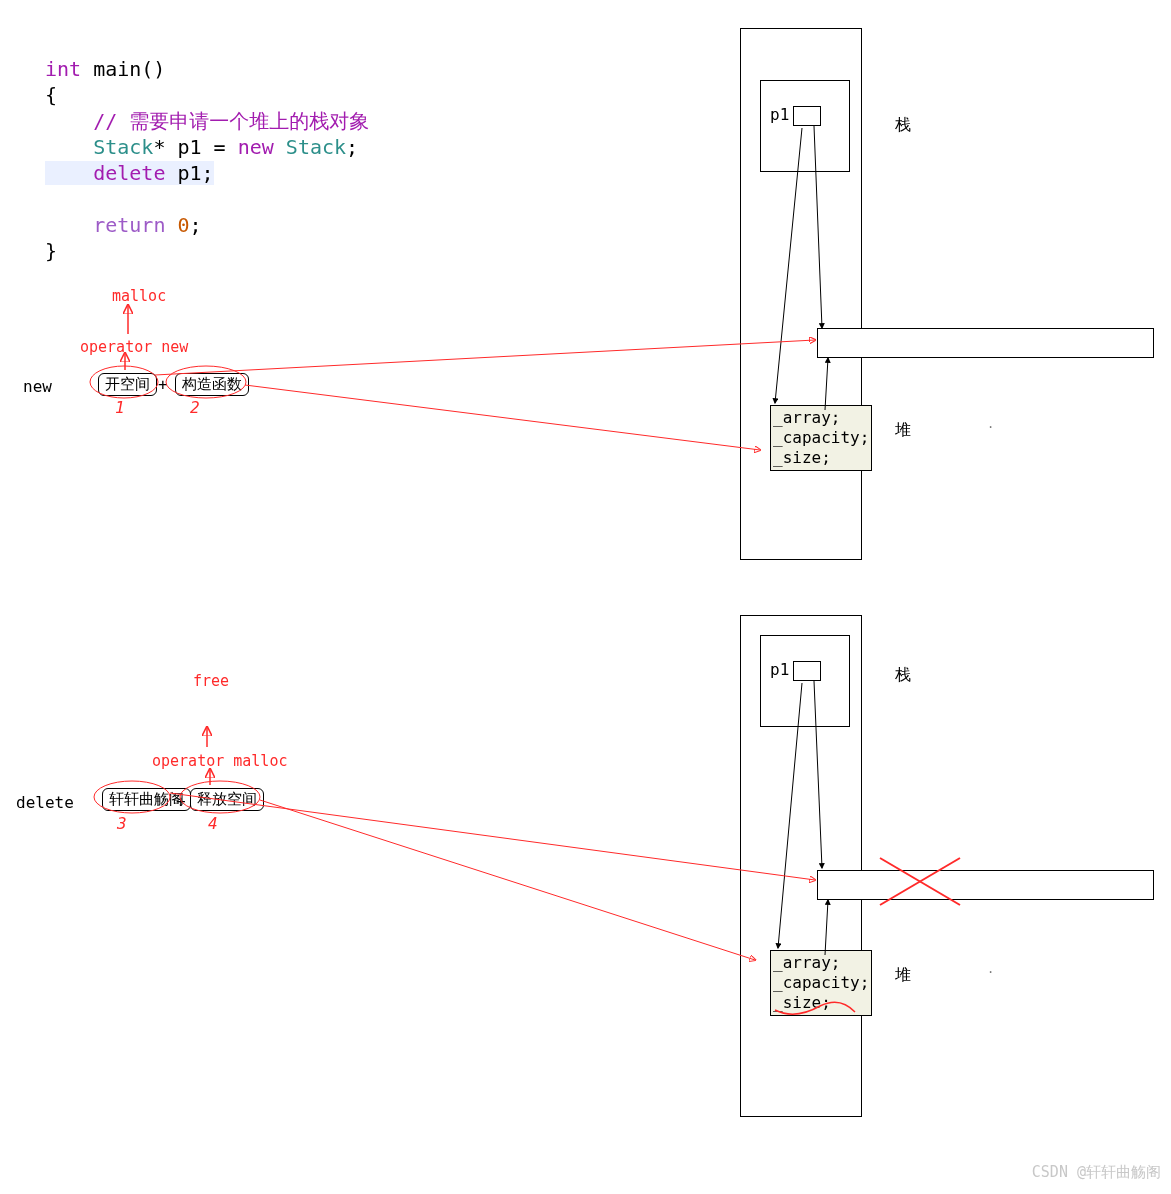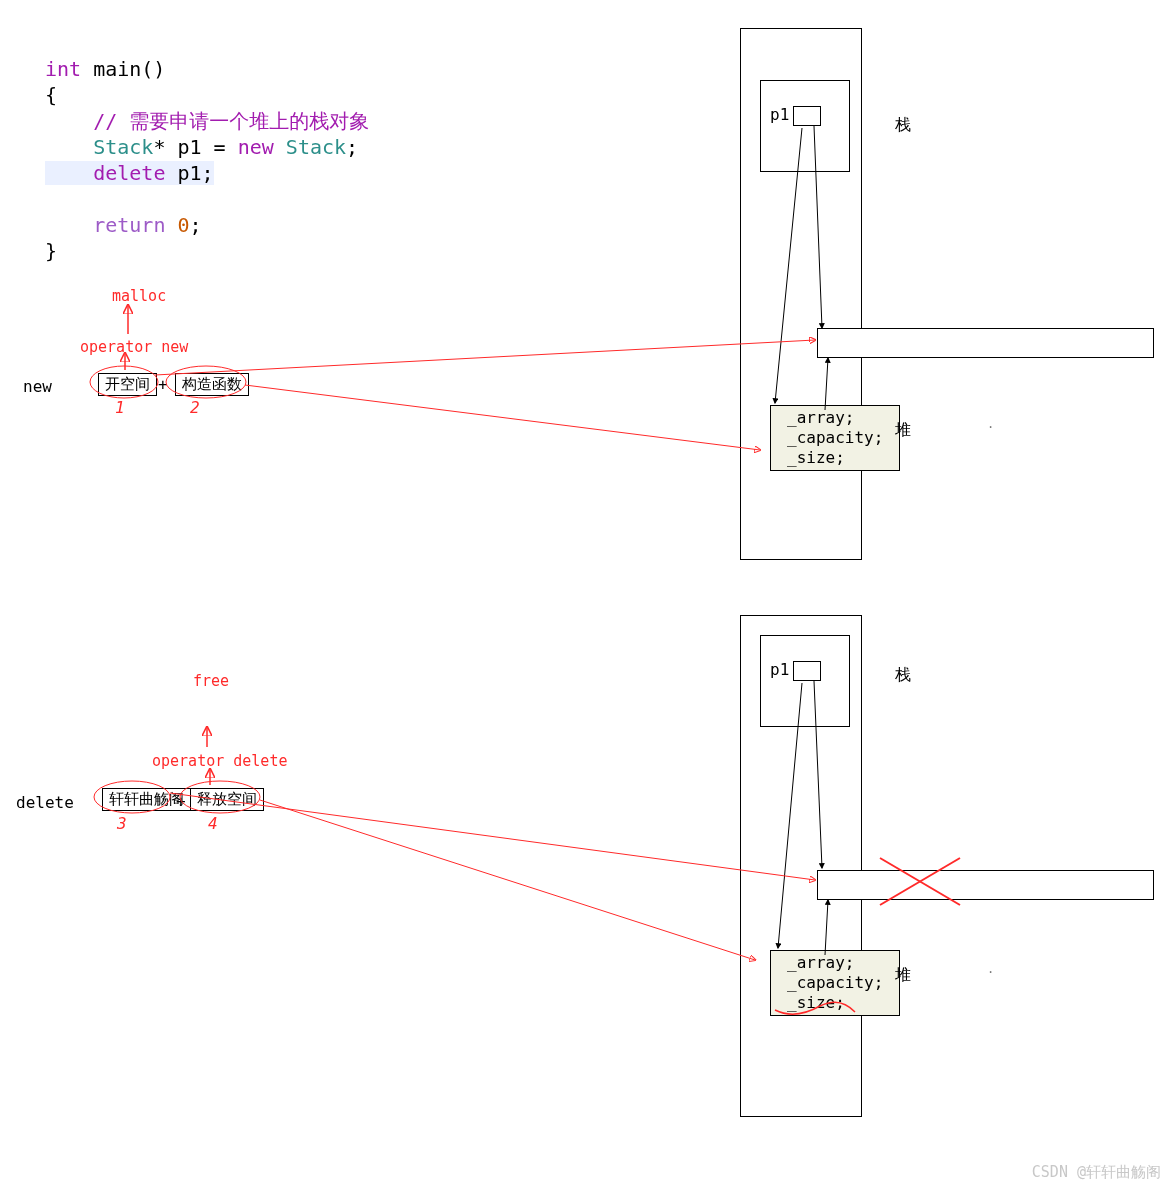--- a/index.html
+++ b/index.html
@@ -11,25 +11,25 @@
   .kw-purple{color:#9d5bc7}    
   .kw-teal{color:#2c8f8a}      
   .num{color:#c75800}
   .comment{color:#a21caf}
   .cursor-line{background:#eaf0ff}
   
   .memrect{border:1px solid #000;background:#fff}
   .memrect2{border:1px solid #000;background:#fff}
   .smallbox{display:inline-block;border:1px solid #000;width:26px;height:18px;vertical-align:middle;margin-left:4px}
   .stacklbl,.heaplbl{font-size:16px}
-  .fieldsbox{border:1px solid #000;background:#f2f2e4;font-family:Consolas,monospace;font-size:16px;line-height:20px;padding:2px 16px}
+  .fieldsbox{border:1px solid #000;background:#f2f2e4;font-family:Consolas,monospace;font-size:16px;line-height:20px;padding:2px 2px}
   .arraybox{border:1px solid #000;height:28px;background:#fff}
   .newlbl,.deletelbl{font-size:16px}
   .red{color:#ff2a2a}
-  .chip{border:1px solid #000;padding:1px 6px;border-radius:0;font-size:15px}
+  .chip{border:1px solid #000;padding:1px 6px;border-radius:6px;font-size:15px}
   svg{position:absolute;left:0;top:0;pointer-events:none}
   .watermark{position:absolute;right:10px;bottom:12px;color:#c8c8c8;font-size:15px}
 </style>
 </head>
 <body>
 
 <div class="page">
 
   <div class="abs code">
 <span class="kw-blue">int</span><span> main()</span>
@@ -78,21 +78,21 @@
 
   <div class="abs fieldsbox" style="left:770px;top:950px">
     <div>_array;</div>
     <div>_capacity;</div>
     <div>_size;</div>
   </div>
   <div class="abs heaplbl" style="left:895px;top:965px">堆</div>
   <div class="abs" style="left:987px;top:965px;font-size:12px;color:#7a7a7a">·</div>
 
   <div class="abs red" style="left:193px;top:672px;font-size:15px">free</div>
-  <div class="abs red" style="left:152px;top:752px;font-size:15px">operator delete</div>
+  <div class="abs red" style="left:152px;top:752px;font-size:15px">operator malloc</div>
   <div class="abs deletelbl" style="left:16px;top:793px">delete</div>
   <div class="abs chip" style="left:102px;top:788px">轩轩曲觞阁</div>
   <div class="abs" style="left:176px;top:792px;font-size:16px">+</div>
   <div class="abs chip" style="left:190px;top:788px">释放空间</div>
   <div class="abs red" style="left:117px;top:814px;font-style:italic">3</div>
   <div class="abs red" style="left:208px;top:814px;font-style:italic">4</div>
 
   <div class="watermark">CSDN @轩轩曲觞阁</div>
 
   <svg width="1171" height="1194">

